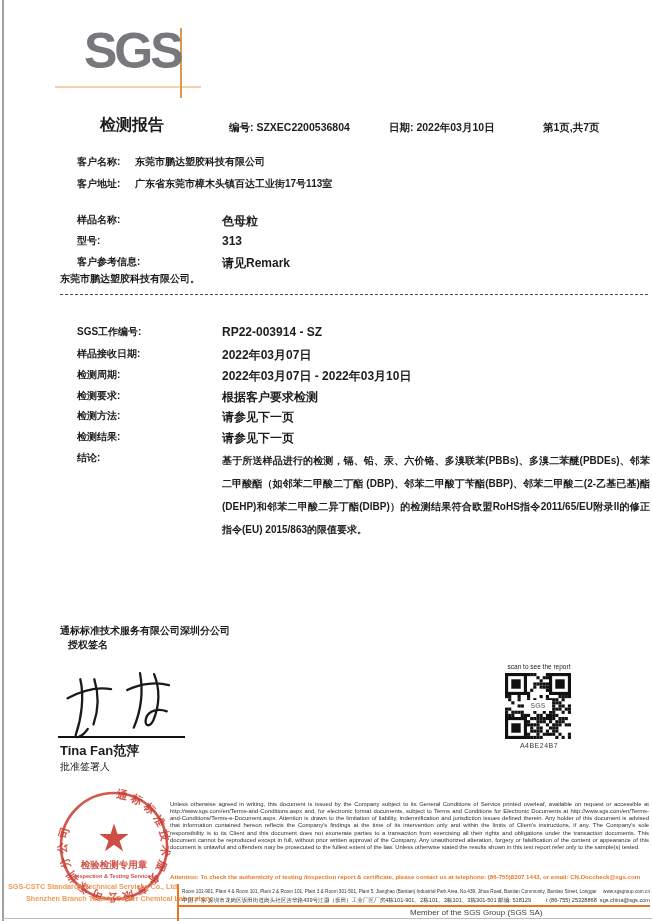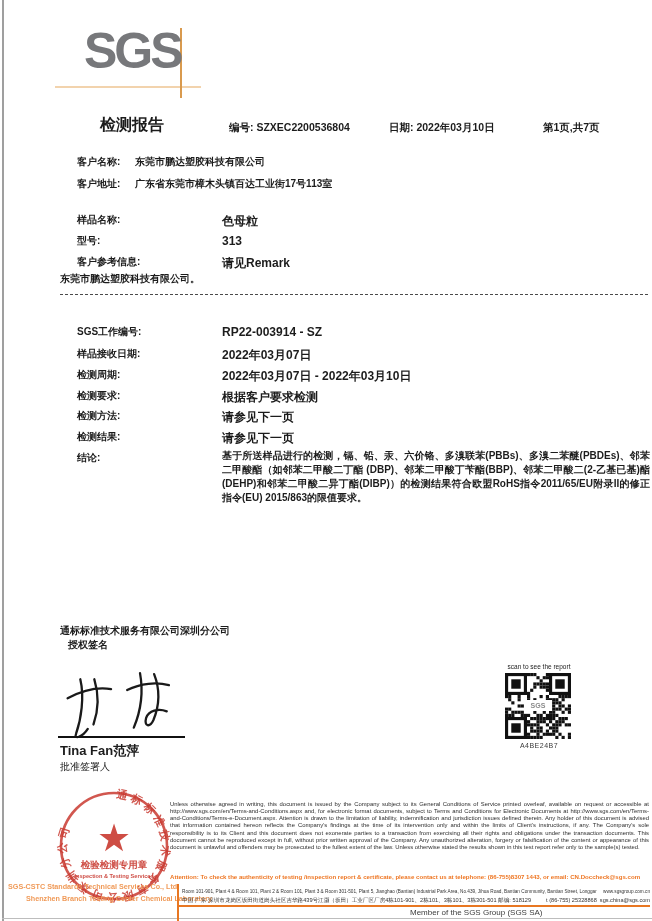--- a/index.html
+++ b/index.html
@@ -22,21 +22,21 @@
   .no-item{left:229px;}
   .date-item{left:389px;}
   .page-item{left:543px;text-align:right;}
 
   
   .row-label{left:60px;font-size:10px;font-weight:600;white-space:nowrap;margin-left:17px;}
   .row-val2{left:135px;font-size:10px;font-weight:600;white-space:nowrap;}
   .row-val3{left:222px;font-size:12px;font-weight:600;white-space:nowrap;}
   .note{left:60px;font-size:10px;font-weight:600;}
   .dash{left:60px;top:294px;width:588px;border-top:1.5px dashed #4a4a4a;}
-  .conclusion{left:222px;top:449px;width:428px;font-size:10px;font-weight:600;line-height:14px;text-align:justify;}
+  .conclusion{left:222px;top:449px;width:428px;font-size:10px;font-weight:600;line-height:23px;text-align:justify;}
 
   
   .sig-company{left:60px;top:624px;font-size:10px;font-weight:600;}
   .sig-auth{left:68px;top:638px;font-size:10px;font-weight:600;}
   .sig-line{left:58px;top:736px;width:127px;height:2px;background:#111;}
   .sig-name{left:60px;top:742px;font-size:13px;font-weight:600;}
   .sig-title{left:60px;top:760px;font-size:10px;font-weight:400;}
   .sig-draw{left:58px;top:664px;}
 
   

